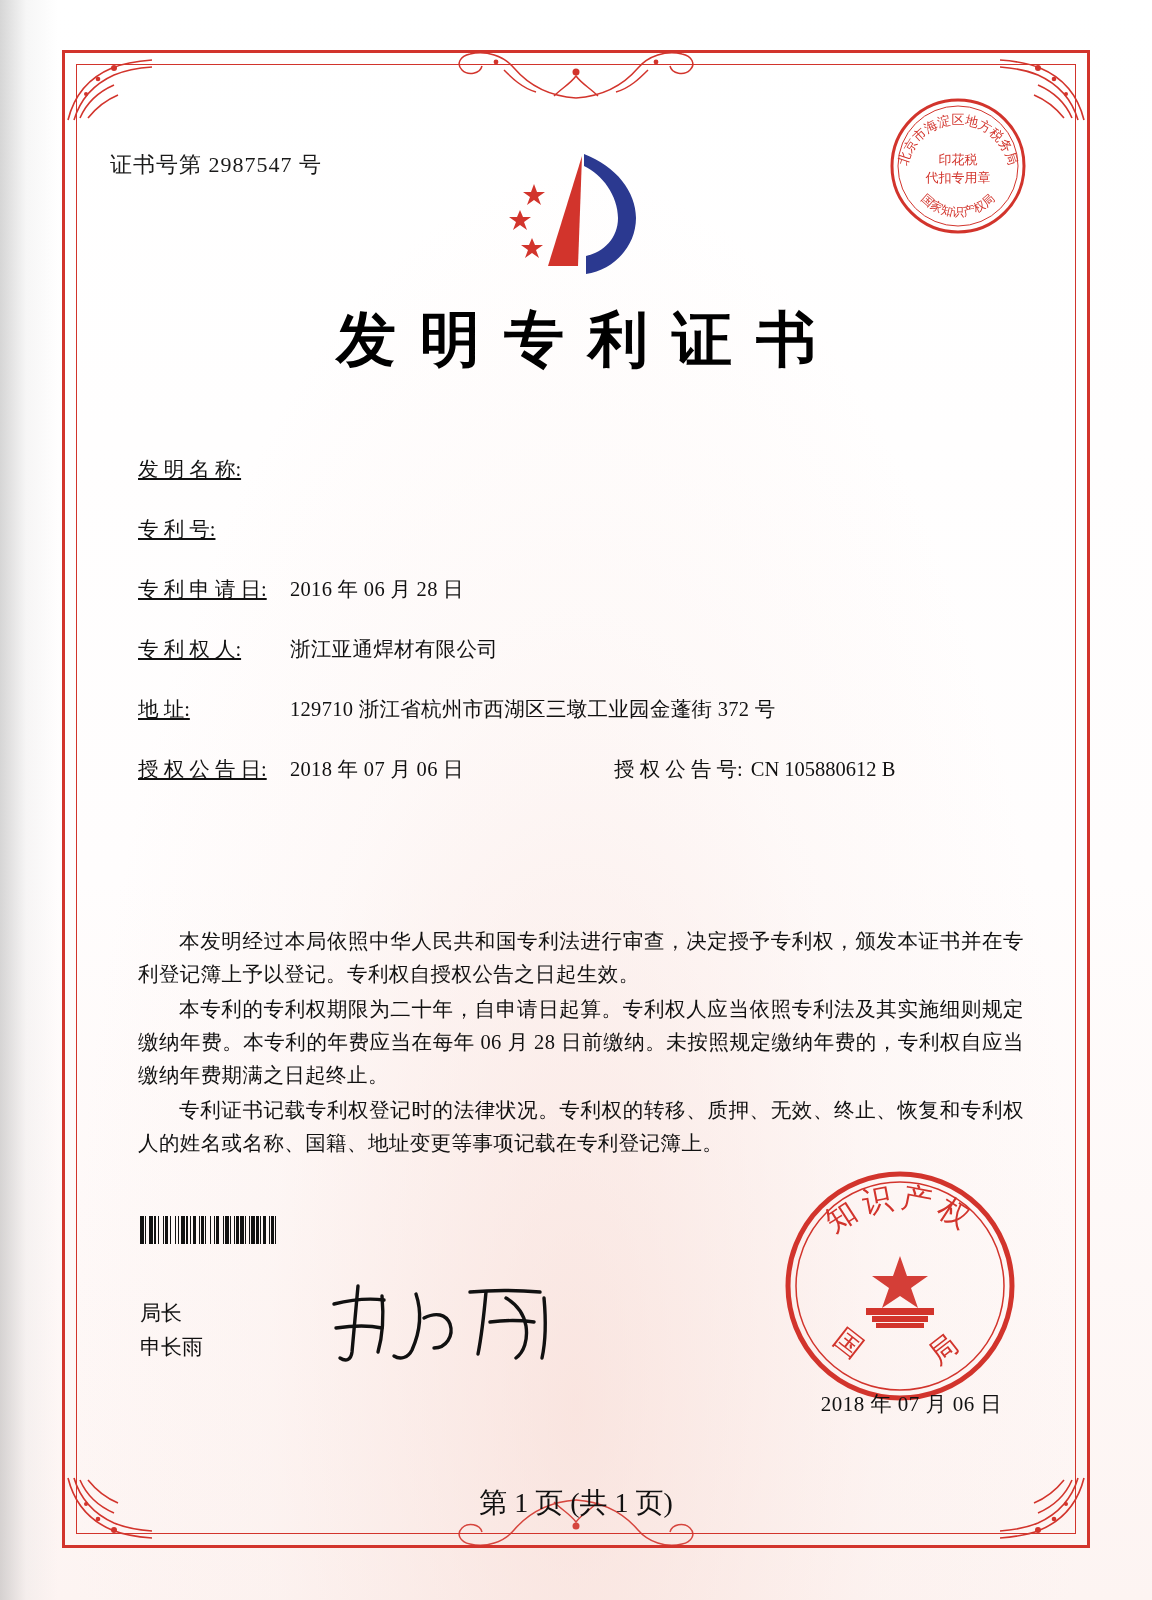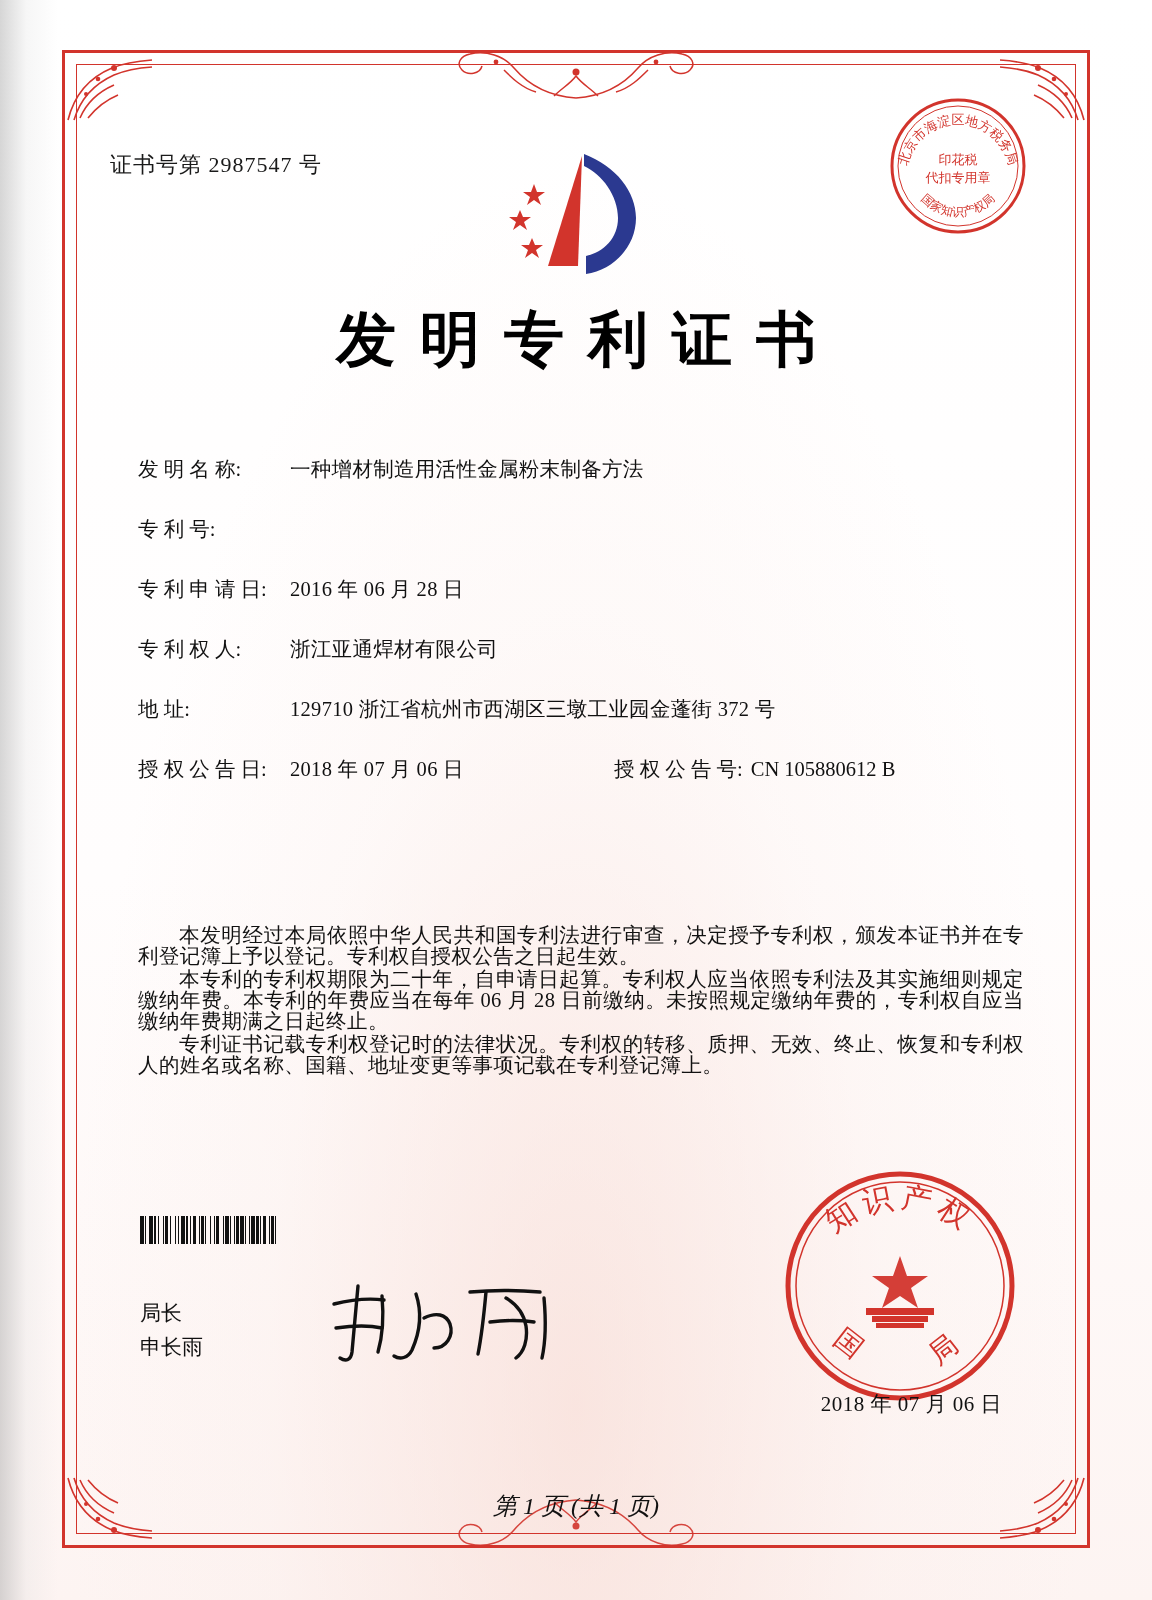--- a/index.html
+++ b/index.html
@@ -135,20 +135,21 @@
   .frow {
     display: flex;
     align-items: baseline;
     margin-bottom: 32px;
     white-space: nowrap;
   }
   .flabel {
     width: 152px;
     flex: 0 0 152px;
     letter-spacing: 0px;
+    text-decoration: underline;
   }
   .fvalue {
     flex: 1 1 auto;
     letter-spacing: 0.3px;
   }
   .frow.double .fvalue {
     flex: 0 0 auto;
     width: 300px;
   }
   .flabel2 {
@@ -158,21 +159,21 @@
   }
   .fvalue2 { flex: 1 1 auto; }
 
   
   .body-text {
     position: absolute;
     left: 138px;
     right: 128px;
     top: 925px;
     font-size: 20.5px;
-    line-height: 21px;
+    line-height: 33px;
     color: #111;
     text-align: justify;
   }
   .body-text p {
     margin: 0 0 2px 0;
     text-indent: 2em;
     letter-spacing: 0.4px;
   }
 
   
@@ -230,23 +231,22 @@
     color: #111;
     letter-spacing: 0.5px;
   }
 
   
   .page-footer {
     position: absolute;
     left: 0; right: 0;
     bottom: 78px;
     text-align: center;
-    font-size: 24px;
+    font-size: 28px;
     color: #111;
-    font-style: italic;
   }
 </style>
 </head>
 <body>
 
 <div class="page">
   <div class="paper-tint"></div>
   <div class="left-shadow"></div>
 
   <div class="frame-outer"></div>
@@ -347,21 +347,20 @@
         <textPath href="#arcBot" startOffset="50%" text-anchor="middle">国家知识产权局</textPath>
       </text>
     </svg>
   </div>
 
   <div class="doc-title">发明专利证书</div>
 
   <div class="fields">
     <div class="frow">
       <span class="flabel">发 明 名 称:</span>
-      <span class="fvalue">一种增材制造用活性金属粉末制备方法</span>
     </div>
     <div class="frow">
       <span class="flabel">专     利     号:</span>
     </div>
     <div class="frow">
       <span class="flabel">专 利 申 请 日:</span>
       <span class="fvalue">2016 年 06 月 28 日</span>
     </div>
     <div class="frow">
       <span class="flabel">专 利 权 人:</span>

